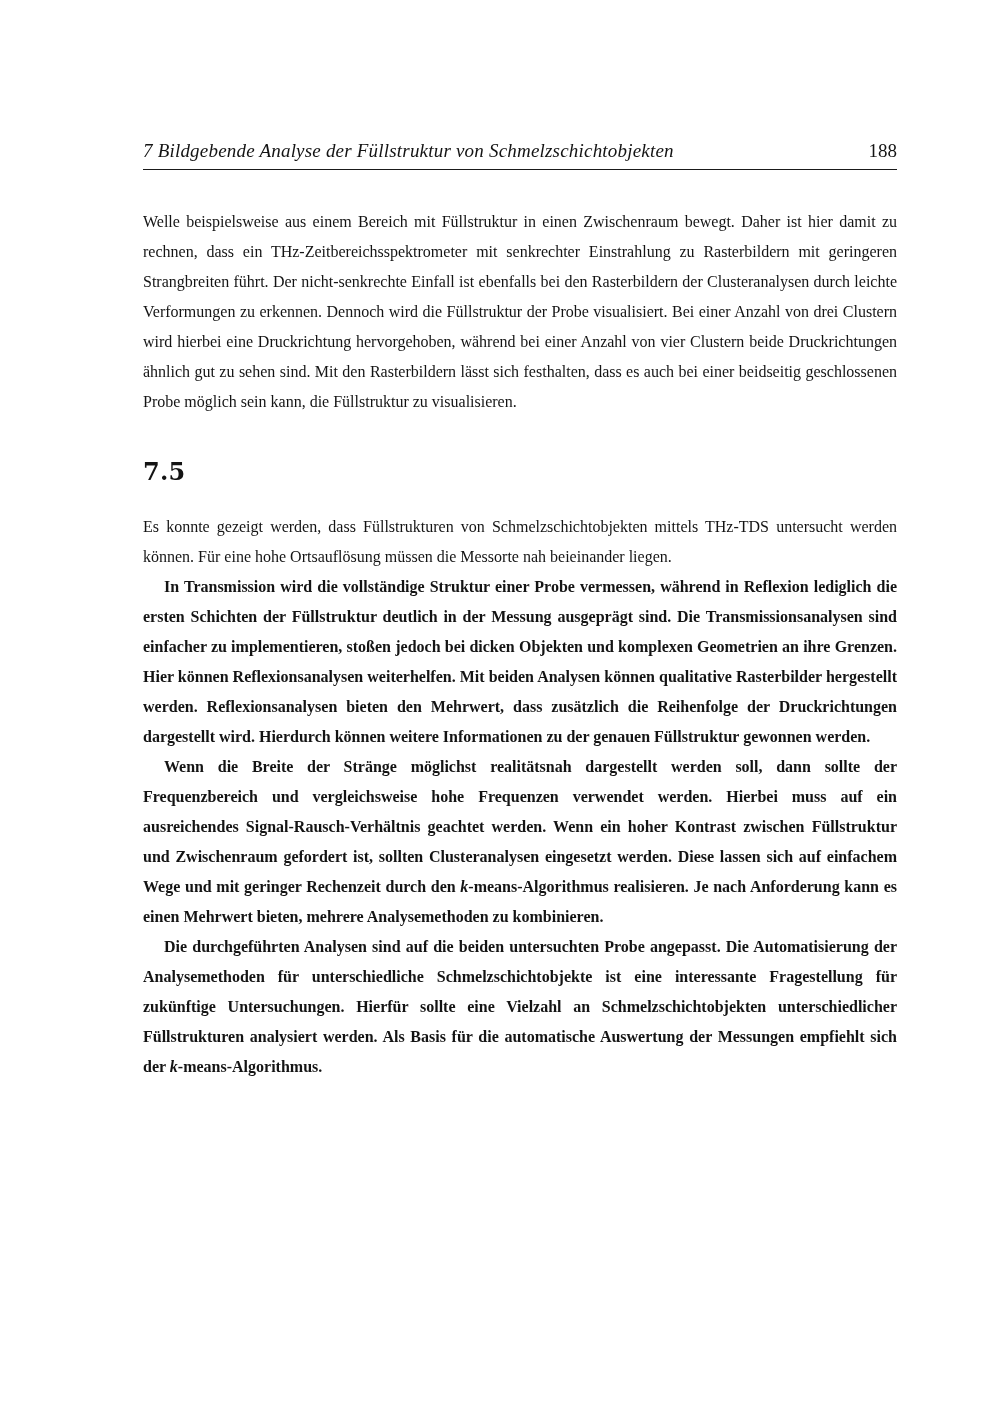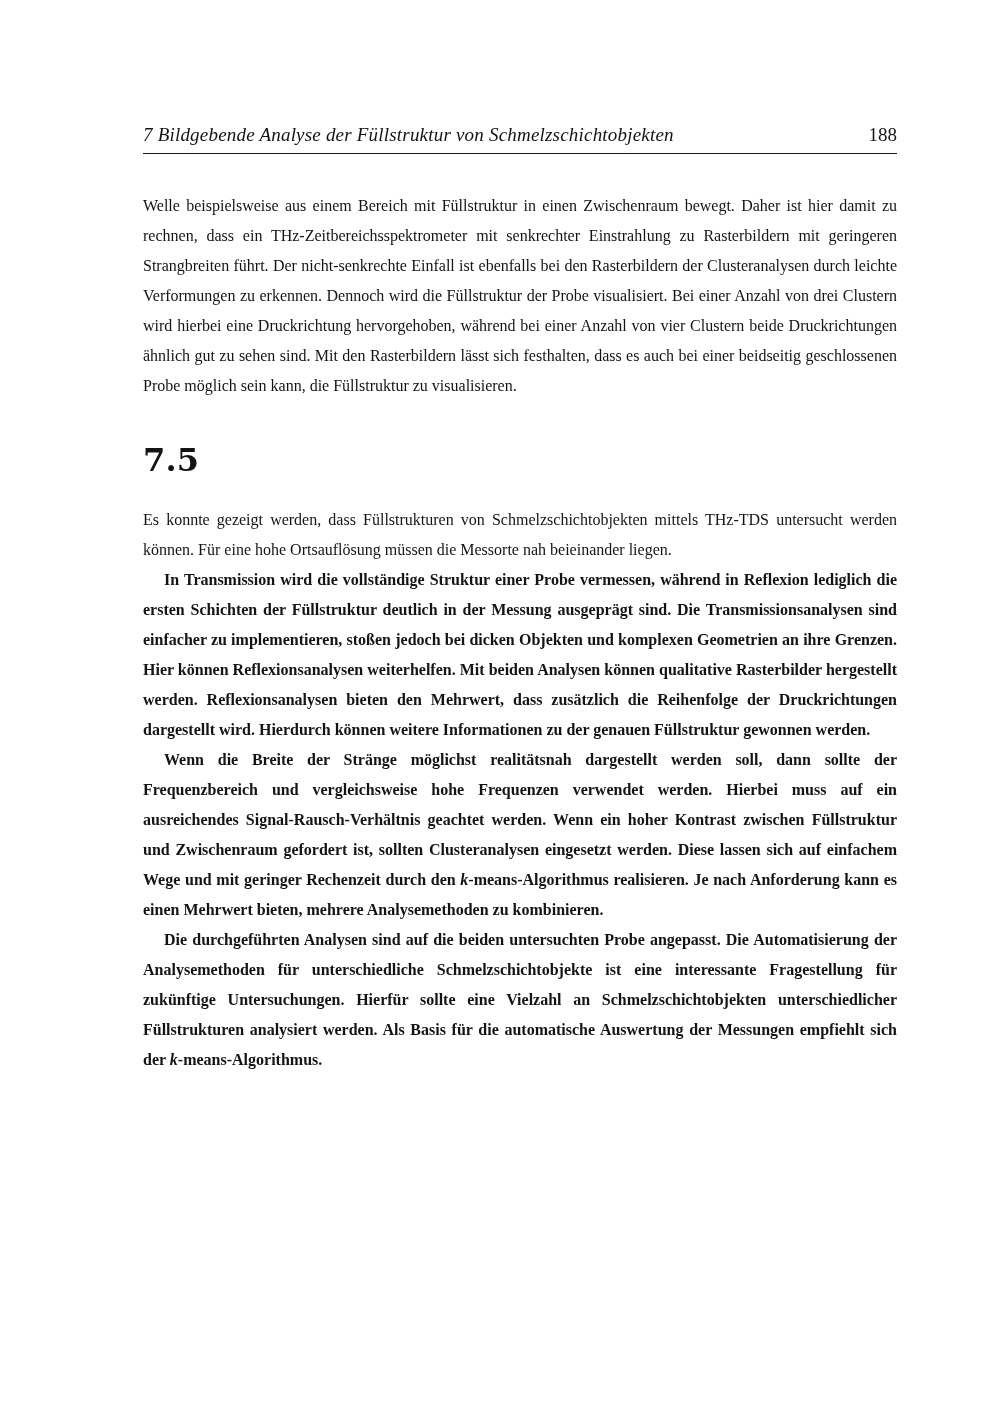--- a/index.html
+++ b/index.html
@@ -12,21 +12,21 @@
     width: 1000px;
     height: 1414px;
     background: #ffffff;
     font-family: "Liberation Serif", serif;
     color: #141414;
     overflow: hidden;
   }
   .content {
     position: absolute;
     left: 143px;
-    top: 0;
+    top: 16px;
     width: 754px;
   }
   .running-head {
     margin-top: 124px;
     display: flex;
     justify-content: space-between;
     align-items: baseline;
     font-size: 19px;
     padding-bottom: 7px;
     border-bottom: 1.4px solid #1a1a1a;
@@ -55,21 +55,21 @@
     font-weight: bold;
   }
   .body-text .it {
     font-style: italic;
   }
   .section-heading {
     display: flex;
     align-items: baseline;
     font-family: "DejaVu Serif", "Liberation Serif", serif;
     font-weight: bold;
-    font-size: 32px;
+    font-size: 24px;
     margin: 40px 0 26px 0;
     letter-spacing: 0.2px;
   }
   .section-heading .sec-num {
     margin-right: 22px;
   }
 </style>
 </head>
 <body>
 

